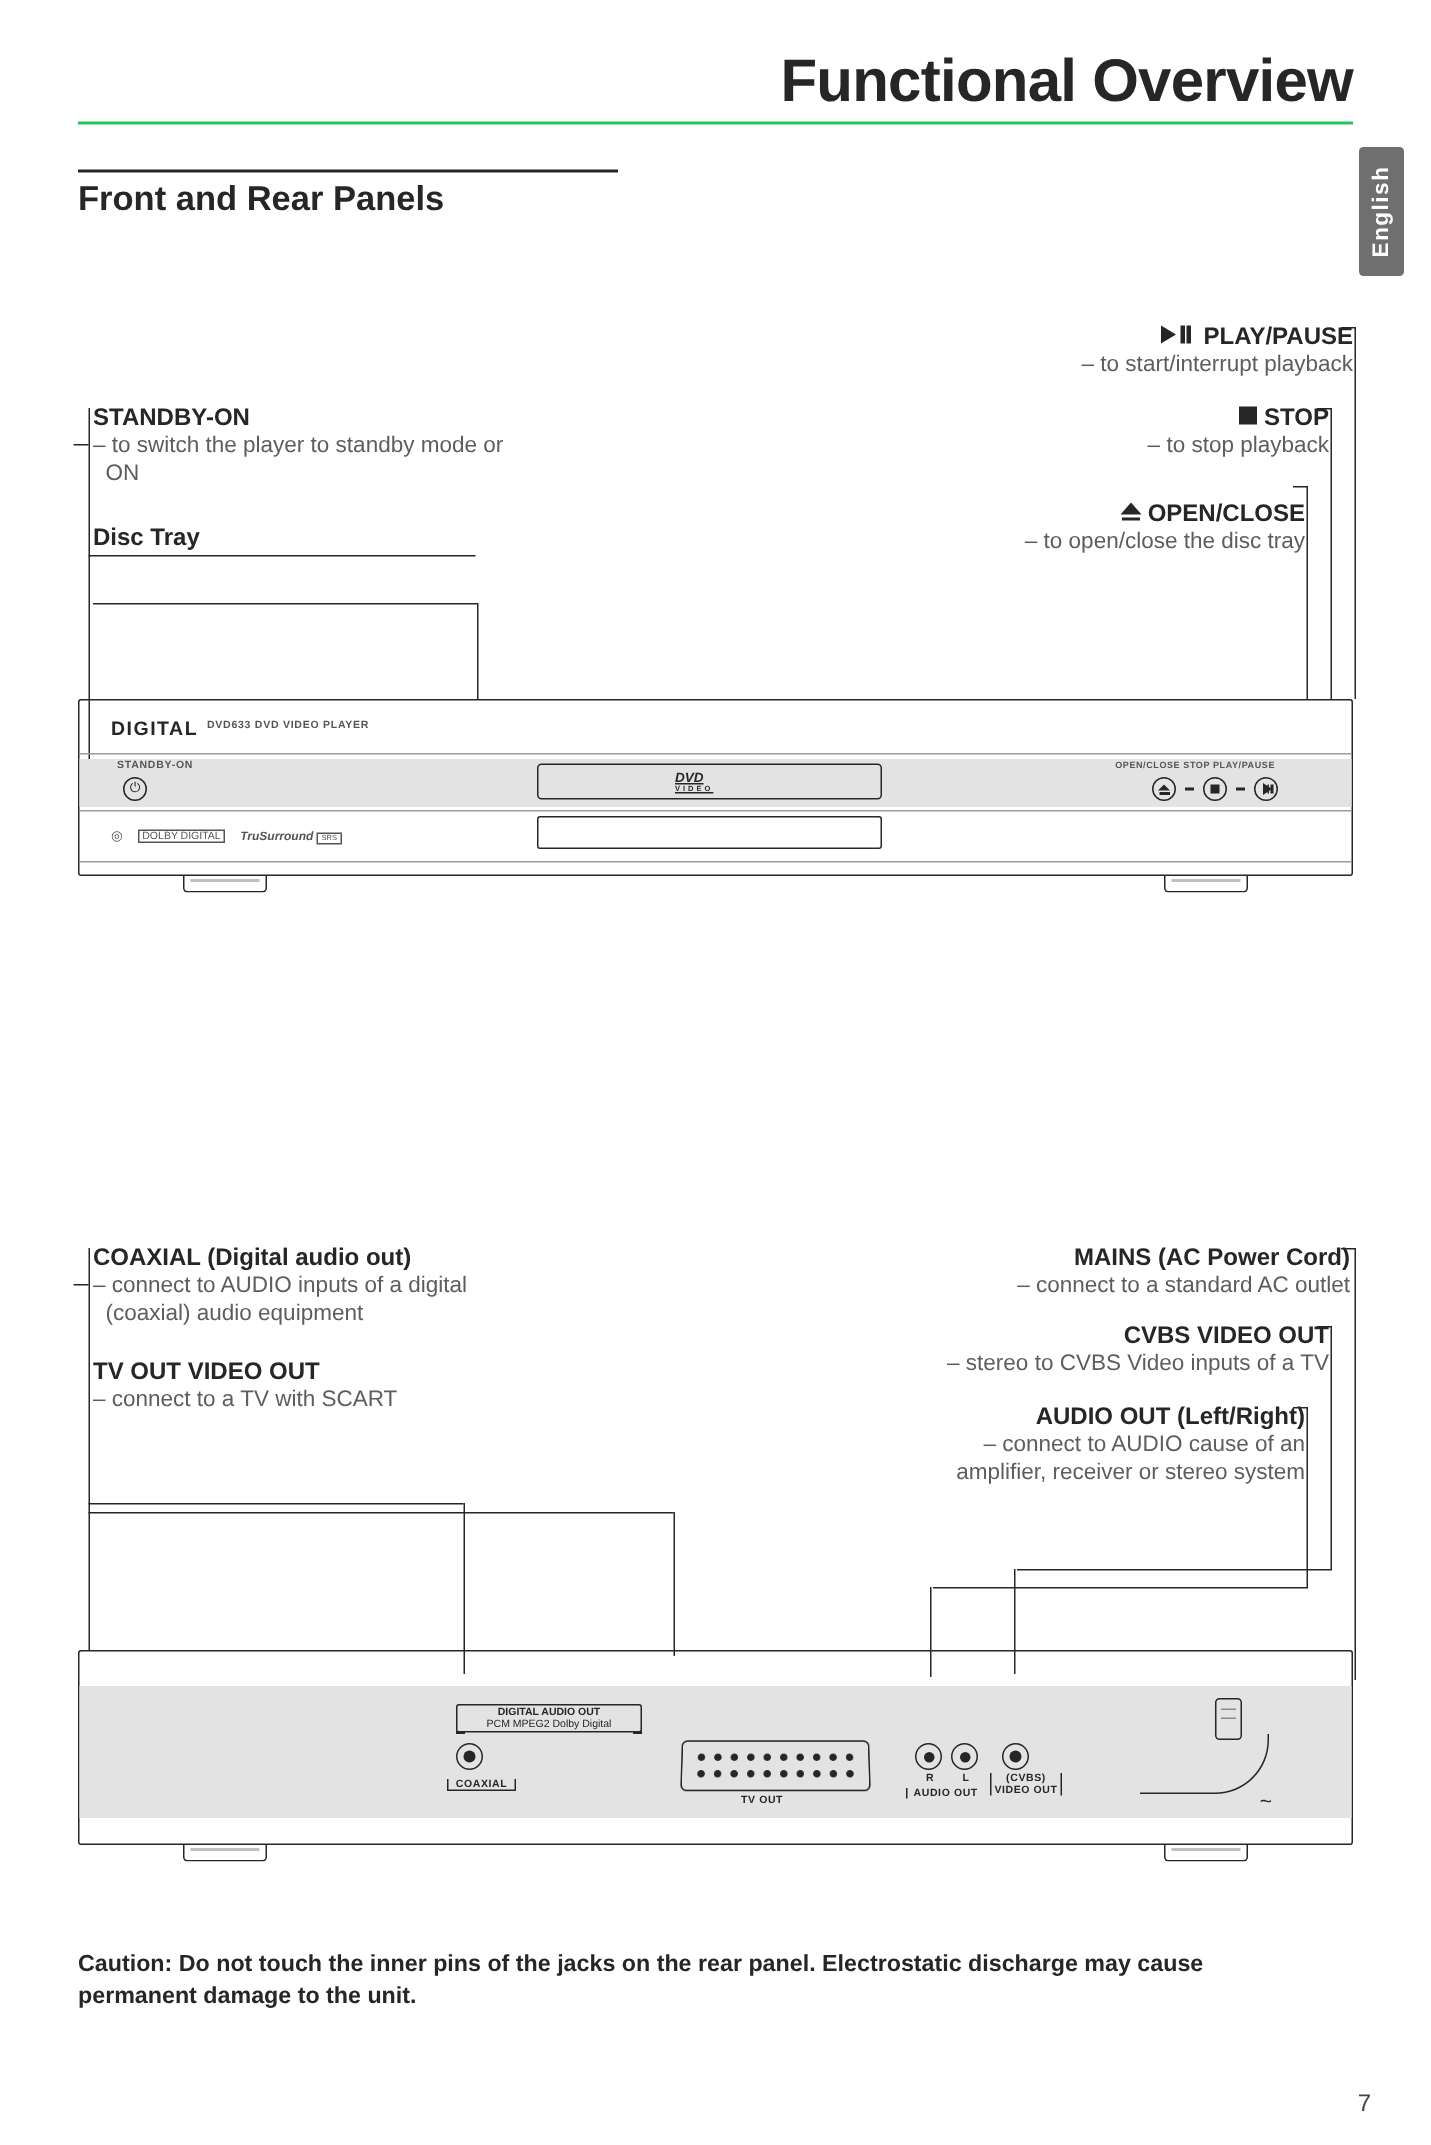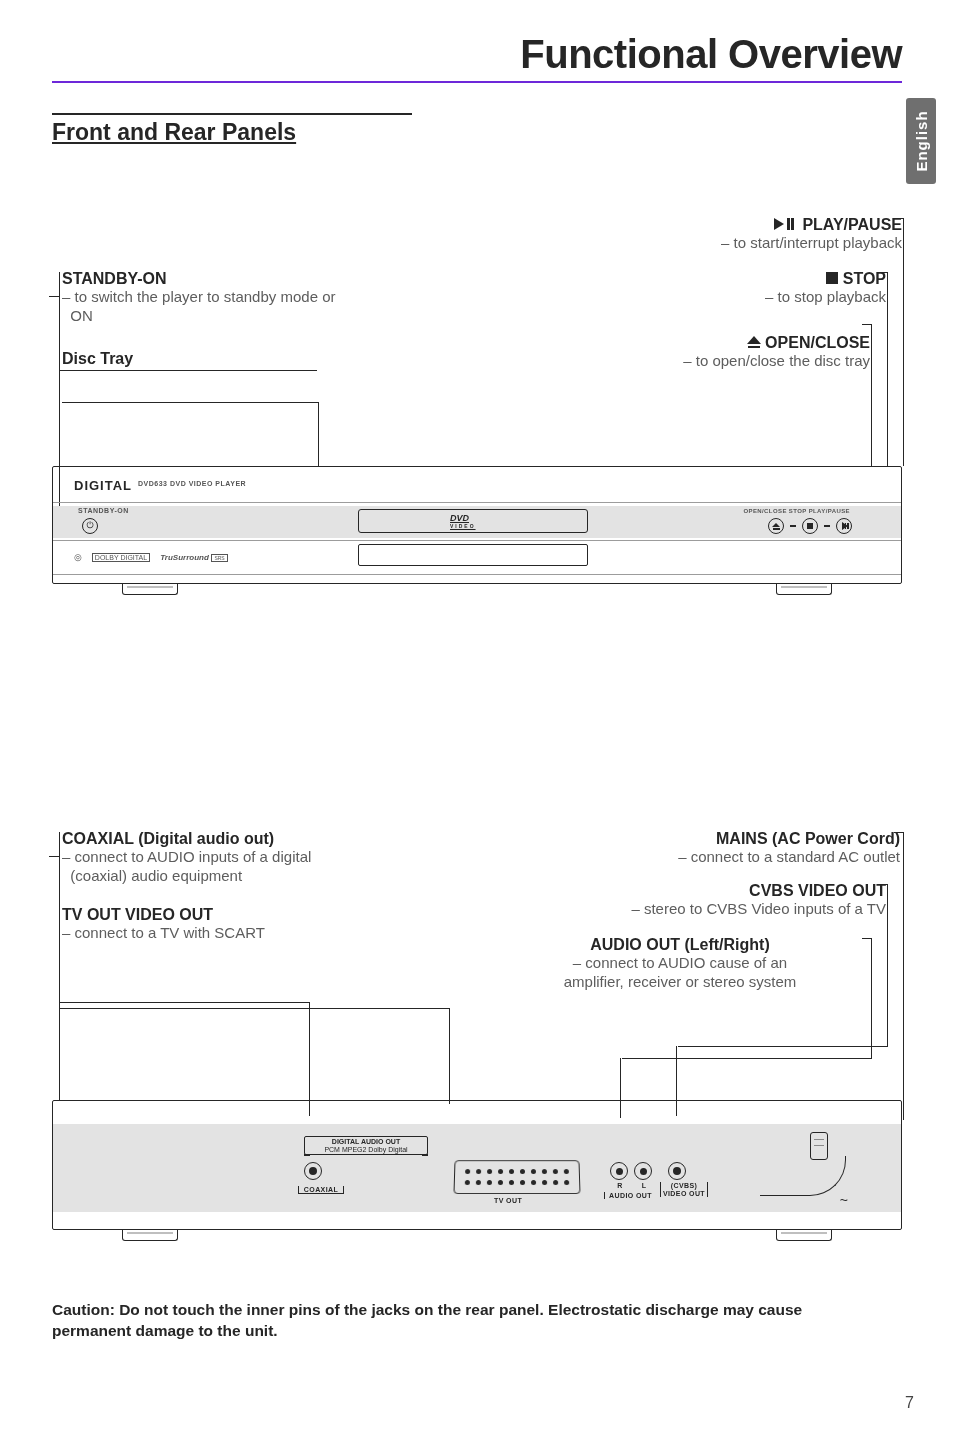--- a/index.html
+++ b/index.html
@@ -1,29 +1,29 @@
 <!DOCTYPE html>
 <html><head>
 <meta charset="utf-8">
 <style>
   * { box-sizing: border-box; margin: 0; padding: 0; }
   html, body { width: 954px; height: 1430px; background: #fff; font-family: "Gill Sans", "Gill Sans MT", Helvetica, Arial, sans-serif; color: #262626; }
   .page { position: relative; width: 954px; height: 1430px; padding: 32px 52px 0 52px; }
 
   
-  .title-wrap { border-bottom: 2px solid #6d28d9; padding-bottom: 4px; margin-bottom: 0; }
+  .title-wrap { border-bottom: 2px solid #22c55e; padding-bottom: 4px; margin-bottom: 0; }
   .page-title { font-size: 40px; font-weight: 700; text-align: right; letter-spacing: -0.5px; }
 
   
   .lang-tab { position: absolute; right: 18px; top: 98px; width: 30px; height: 86px; background: #6f6f6f; border-radius: 3px; }
   .lang-tab span { position: absolute; left: 50%; top: 50%; transform: translate(-50%,-50%) rotate(-90deg); transform-origin: center; color: #fff; font-size: 15px; font-weight: 700; letter-spacing: 1px; white-space: nowrap; }
 
   
   .section-rule { width: 360px; height: 2px; background: #262626; margin-top: 30px; }
-  .section-heading { font-size: 23px; font-weight: 700; margin-top: 4px; text-decoration: underline; }
+  .section-heading { font-size: 23px; font-weight: 700; margin-top: 4px; }
 
   .callout-block { position: absolute; }
   .callout-block .callout-title { font-weight: 700; font-size: 16px; color: #262626; }
   .callout-block .callout-desc { font-size: 15px; color: #5d5d5d; line-height: 1.25; }
 
   
   .vline { position: absolute; width: 1.4px; background: #262626; }
   .hline { position: absolute; height: 1.4px; background: #262626; }
   .tick  { position: absolute; height: 1.4px; width: 10px; background: #262626; }
   .sym-play { width: 0; height: 0; border-left: 10px solid #262626; border-top: 6px solid transparent; border-bottom: 6px solid transparent; display:inline-block; vertical-align: baseline; }
@@ -247,21 +247,21 @@
 
   <div class="callout-block right-align" style="right:68px; top:882px; width:380px;">
     <div class="callout-title">CVBS VIDEO OUT</div>
     <div class="callout-desc">– stereo to CVBS Video inputs of a TV</div>
   </div>
   <div class="vline" style="right:66px; top:884px; height:162px;"></div>
   <div class="hline" style="right:66px; top:1046px; width:210px;"></div>
   <div class="vline" style="left:676px; top:1046px; height:70px;"></div>
   <div class="tick" style="right:66px; top:884px;"></div>
 
-  <div class="callout-block right-align" style="right:84px; top:936px; width:380px;text-align:center;">
+  <div class="callout-block right-align" style="right:84px; top:936px; width:380px;">
     <div class="callout-title">AUDIO OUT (Left/Right)</div>
     <div class="callout-desc">
       <span>– connect to AUDIO cause of an</span><br>
       <span>amplifier, receiver or stereo system</span>
     </div>
   </div>
   <div class="vline" style="right:82px; top:938px; height:120px;"></div>
   <div class="hline" style="right:82px; top:1058px; width:250px;"></div>
   <div class="vline" style="left:620px; top:1058px; height:60px;"></div>
   <div class="tick" style="right:82px; top:938px;"></div>

